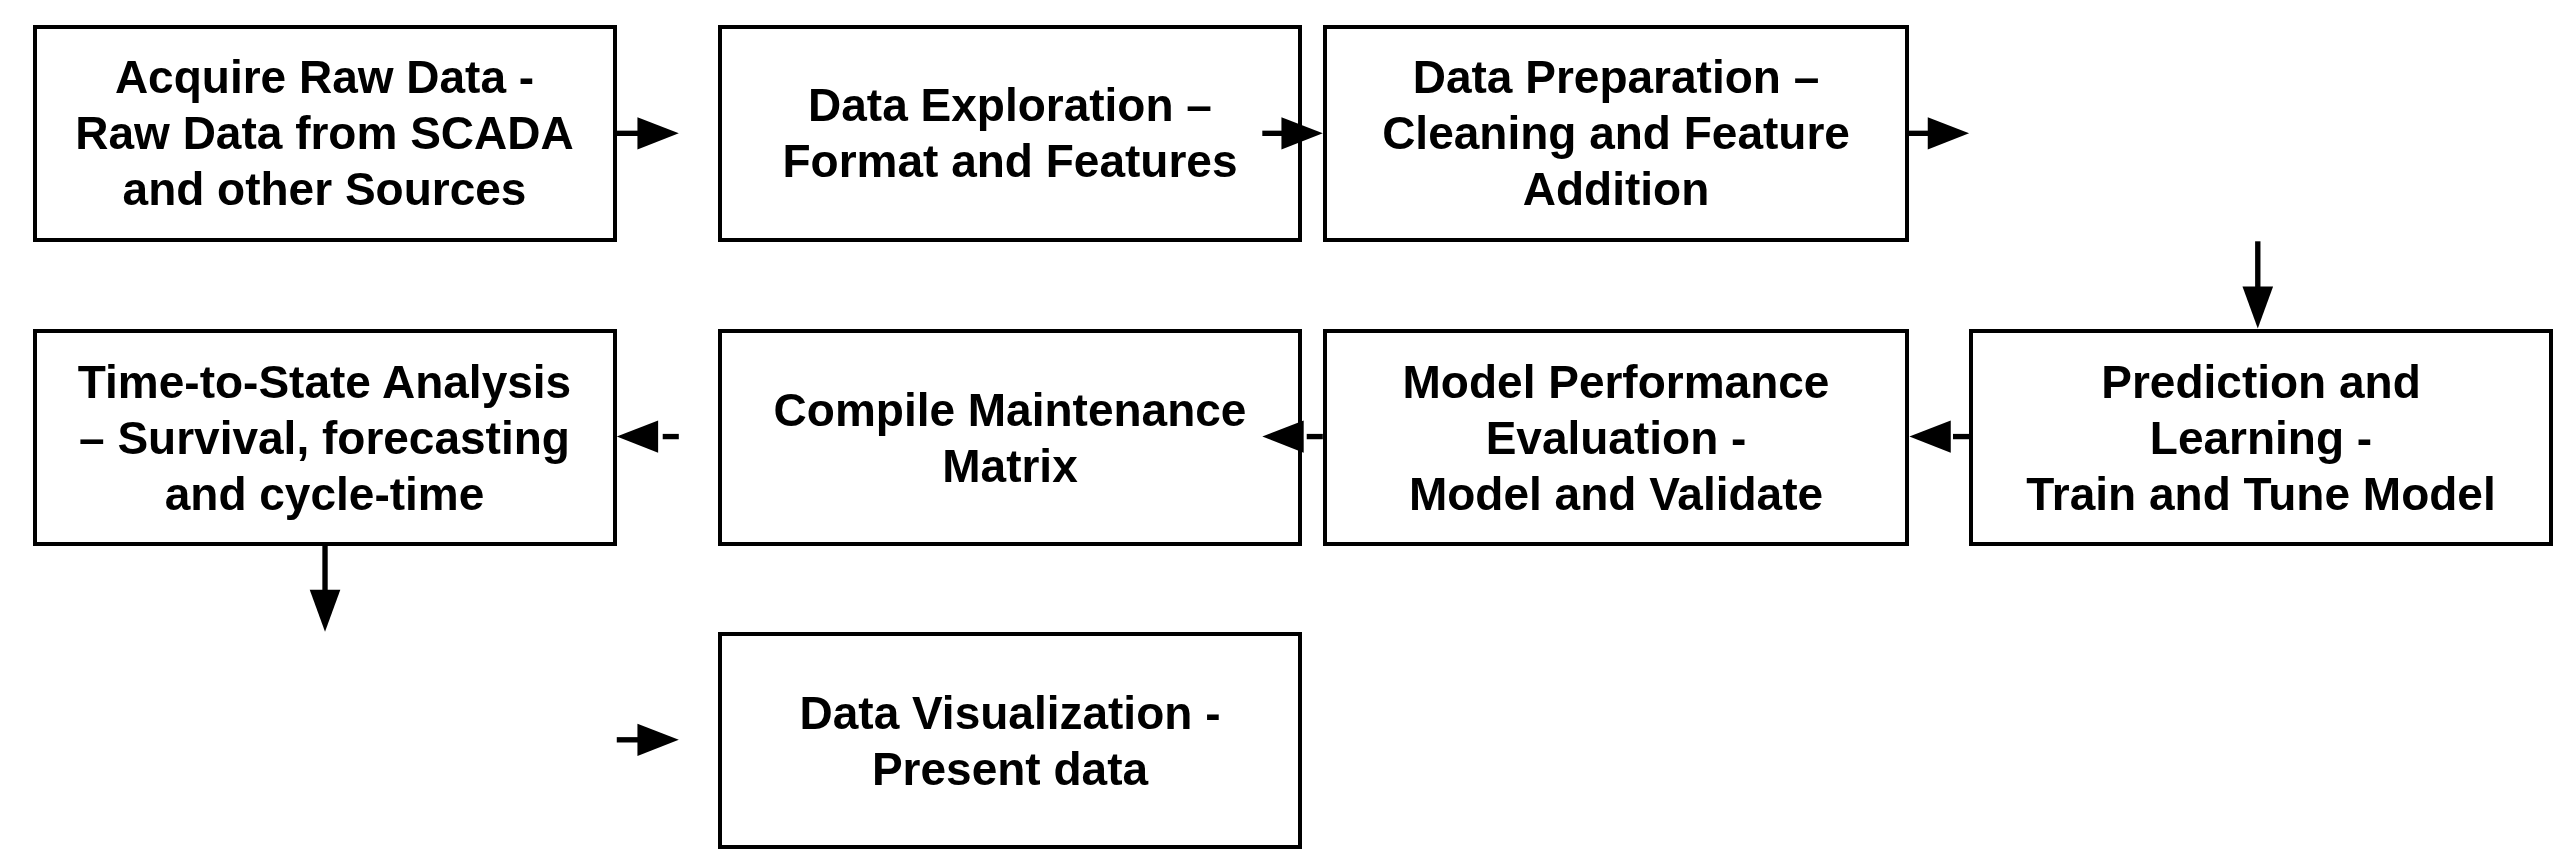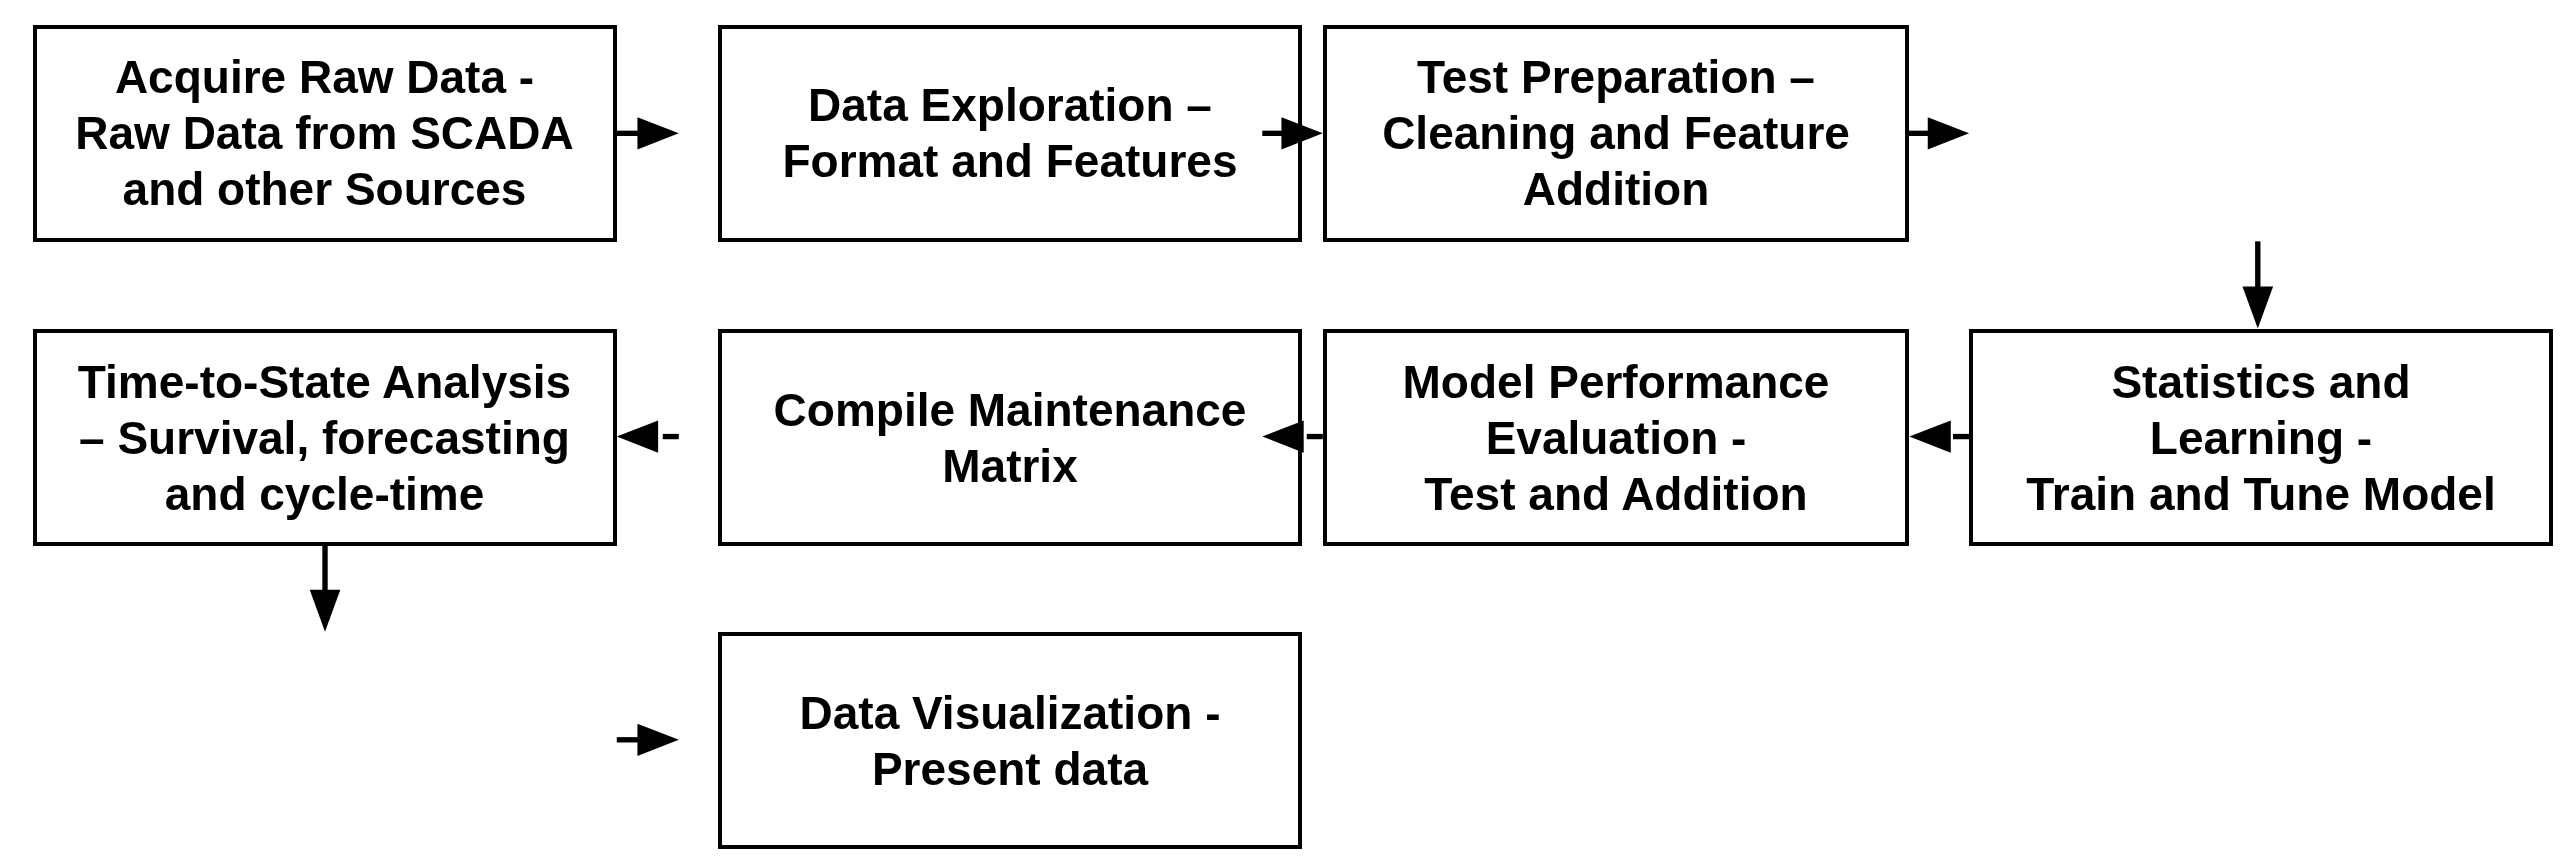--- a/index.html
+++ b/index.html
@@ -68,41 +68,41 @@
   <div class="node r1 c1">
     <span class="label">Acquire Raw Data -
 Raw Data from SCADA
 and other Sources</span>
   </div>
   <div class="node r1 c2">
     <span class="label">Data Exploration –
 Format and Features</span>
   </div>
   <div class="node r1 c3">
-    <span class="label">Test Preparation –
+    <span class="label">Data Preparation –
 Cleaning and Feature
 Addition</span>
   </div>
 
   <div class="node r2 c2">
     <span class="label">Compile Maintenance
 Matrix</span>
   </div>
   <div class="node r2 c1">
     <span class="label">Time-to-State Analysis
 – Survival, forecasting
 and cycle-time</span>
   </div>
   <div class="node r2 c3">
     <span class="label">Model Performance
 Evaluation -
-Test and Addition</span>
+Model and Validate</span>
   </div>
   <div class="node r2 c4">
-    <span class="label">Statistics and
+    <span class="label">Prediction and
 Learning -
 Train and Tune Model</span>
   </div>
 
   <div class="node r3 c2">
     <span class="label">Data Visualization -
 Present data</span>
   </div>
 
   <svg class="arrows-layer" viewBox="0 0 3364 1132" xmlns="http://www.w3.org/2000/svg">

